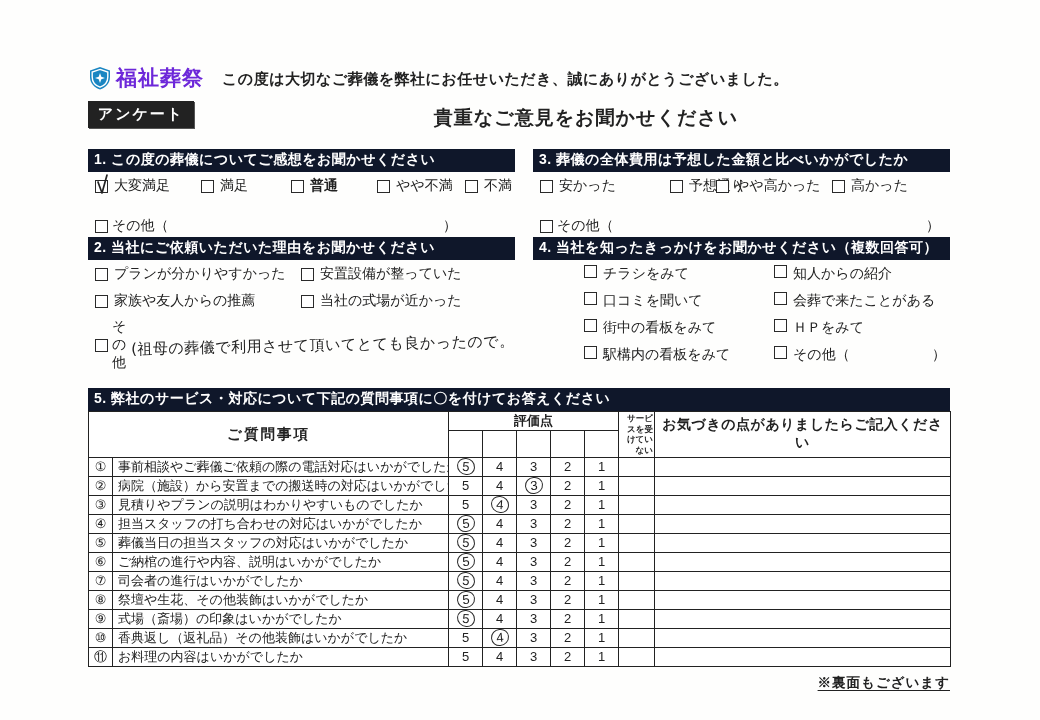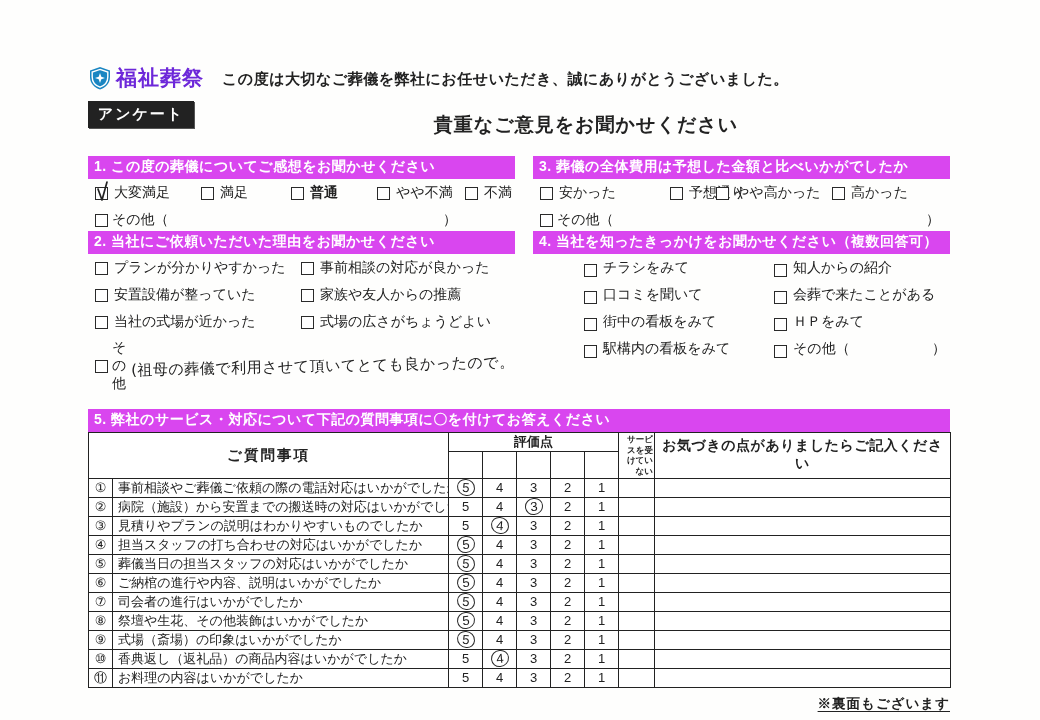--- a/index.html
+++ b/index.html
@@ -19,43 +19,43 @@
   .brand-col { width: 134px; flex: 0 0 134px; }
   .logo { display: flex; align-items: center; gap: 4px; }
   .logo-name { font-size: 21px; font-weight: bold; color: #6d28d9; letter-spacing: 1px; white-space: nowrap; }
   .badge {
     margin-top: 9px; background: #222; color: #fff; font-size: 15px; font-weight: bold;
     padding: 4px 8px; width: 106px; text-align: center; letter-spacing: 2px;
     box-shadow: 1px 1px 0 #555;
   }
   .head-texts { flex: 1; padding-top: 6px; }
   .thanks { font-size: 15px; font-weight: bold; letter-spacing: 0.5px; }
-  .subtitle { font-size: 19px; font-weight: bold; text-align: center; margin-top: 23px; letter-spacing: 1px; }
+  .subtitle { font-size: 19px; font-weight: bold; text-align: center; margin-top: 16px; letter-spacing: 1px; }
 
   
   .sections-grid {
     display: grid; grid-template-columns: 427px 417px; column-gap: 18px;
     margin-top: 18px; align-items: start;
   }
   .bar {
-    background: #d946ef; color: #fff; font-size: 14px; font-weight: bold;
+    background: #0f172a; color: #fff; font-size: 14px; font-weight: bold;
     padding: 2px 6px 3px 6px; letter-spacing: 0.5px; white-space: nowrap;
   }
   .sec-body { padding: 5px 0 2px 7px; }
 
   .opt { display: inline-flex; align-items: center; gap: 6px; font-size: 14px; white-space: nowrap; }
   .box {
     width: 13px; height: 13px; border: 1.6px solid #2a2a2a; background: #fff;
     flex: 0 0 13px; position: relative; cursor: pointer;
   }
   .check-icon { position: absolute; left: -1px; top: -7px; width: 16px; height: 22px; display: none; overflow: visible; }
   .opt.checked .check-icon, .box.checked .check-icon { display: block; }
 
   
-  .opt-row { display: flex; align-items: flex-start; margin-bottom: 9px; }
+  .opt-row { display: flex; align-items: flex-start; margin-bottom: 22px; }
   .s1-row .opt:nth-of-type(1) { width: 106px; }
   .s1-row .opt:nth-of-type(2) { width: 90px; }
   .s1-row .opt:nth-of-type(3) { width: 86px; font-weight: bold; }
   .s1-row .opt:nth-of-type(4) { width: 88px; }
   .s3-row .opt:nth-of-type(1) { width: 86px; }
   .s3-row .opt:nth-of-type(2) { width: 90px; padding-left: 44px; }
   .s3-row .opt:nth-of-type(3) { width: 116px; }
   .other-row { display: flex; align-items: center; font-size: 14px; }
   .other-row .close-paren { margin-left: auto; }
   .s1-other .close-paren { margin-right: 58px; }
@@ -63,21 +63,21 @@
 
   
   .opt-grid { display: grid; row-gap: 9px; }
   .s2-grid { grid-template-columns: 206px 1fr; }
   .s4-grid { grid-template-columns: 190px 1fr; }
   .s2-other { display: flex; align-items: center; font-size: 14px; margin-top: 8px; }
   .hand {
     font-size: 15px; color: #222; margin-left: 2px; white-space: nowrap;
     transform: rotate(-1.2deg); letter-spacing: 0.5px; font-family: "DejaVu Sans", sans-serif;
   }
-  .s4-other { display: flex; align-items: flex-end; padding-left: 44px; }
+  .s4-other { display: flex; align-items: flex-start; padding-left: 44px; }
   .s4-other .close-paren { margin-left: auto; margin-right: 4px; }
 
   
   .section5 { margin-top: 14px; }
   table { border-collapse: collapse; width: 862px; table-layout: fixed; margin-top: 0; background: #fff; }
   th, td { border: 1.3px solid #222; }
   thead th { font-weight: bold; }
   .q-head { font-size: 14.5px; letter-spacing: 2px; }
   .group-head { font-size: 13px; height: 17px; padding: 0; }
   .score-head { font-size: 11.5px; line-height: 1.12; padding: 2px 0; text-align: center; }
@@ -207,37 +207,29 @@
         <div class="bar">2. 当社にご依頼いただいた理由をお聞かせください</div>
         <div class="sec-body">
           <div class="opt-grid s2-grid">
 
           <div class="opt">
                 <span class="box"></span>
                 <span>プランが分かりやすかった</span>
               </div>
               <div class="opt">
                 <span class="box"></span>
-                <span>事前相談の対応が良かった</span>
-              </div>
-              <div class="opt">
-                <span class="box"></span>
                 <span>安置設備が整っていた</span>
               </div>
               <div class="opt">
                 <span class="box"></span>
                 <span>家族や友人からの推薦</span>
               </div>
               <div class="opt">
                 <span class="box"></span>
                 <span>当社の式場が近かった</span>
-              </div>
-              <div class="opt">
-                <span class="box"></span>
-                <span>式場の広さがちょうどよい</span>
               </div>
             </div>
           <div class="s2-other">
             <span class="box"></span>&nbsp;
             <span>その他</span>
             <span class="hand">(祖母の葬儀で利用させて頂いてとても良かったので。</span>
           </div>
         </div>
       </section>
 
@@ -416,21 +408,21 @@
           <td class="score-cell"><span class="num circled">5</span></td>
           <td class="score-cell"><span class="num">4</span></td>
           <td class="score-cell"><span class="num">3</span></td>
           <td class="score-cell"><span class="num">2</span></td>
           <td class="score-cell"><span class="num">1</span></td>
           <td class="svc-cell"></td>
           <td class="cmt-cell"></td>
         </tr>
             <tr>
           <td class="no-cell">⑩</td>
-          <td class="q-cell">香典返し（返礼品）の商品内容はいかがでしたか</td>
+          <td class="q-cell">香典返し（返礼品）その他装飾はいかがでしたか</td>
           <td class="score-cell"><span class="num">5</span></td>
           <td class="score-cell"><span class="num circled">4</span></td>
           <td class="score-cell"><span class="num">3</span></td>
           <td class="score-cell"><span class="num">2</span></td>
           <td class="score-cell"><span class="num">1</span></td>
           <td class="svc-cell"></td>
           <td class="cmt-cell"></td>
         </tr>
             <tr>
           <td class="no-cell">⑪</td>

